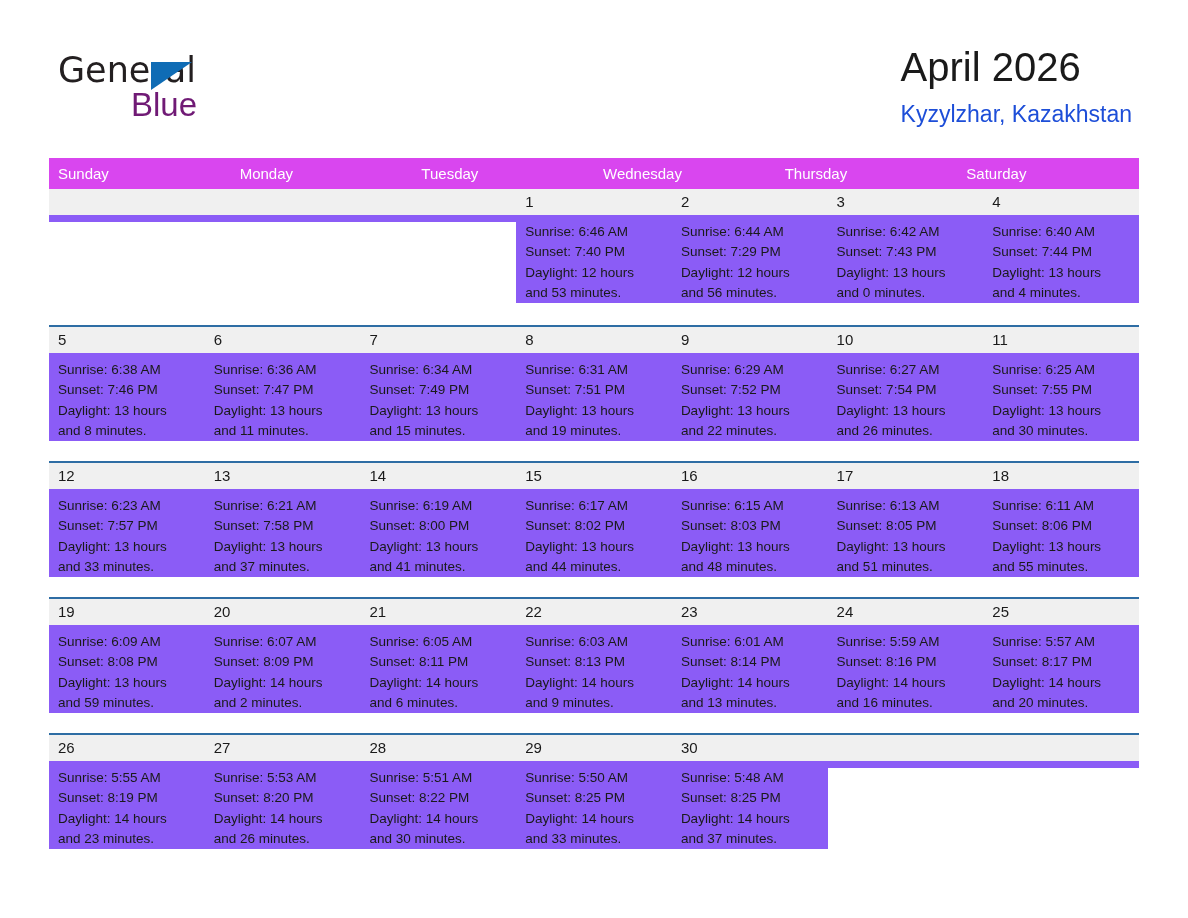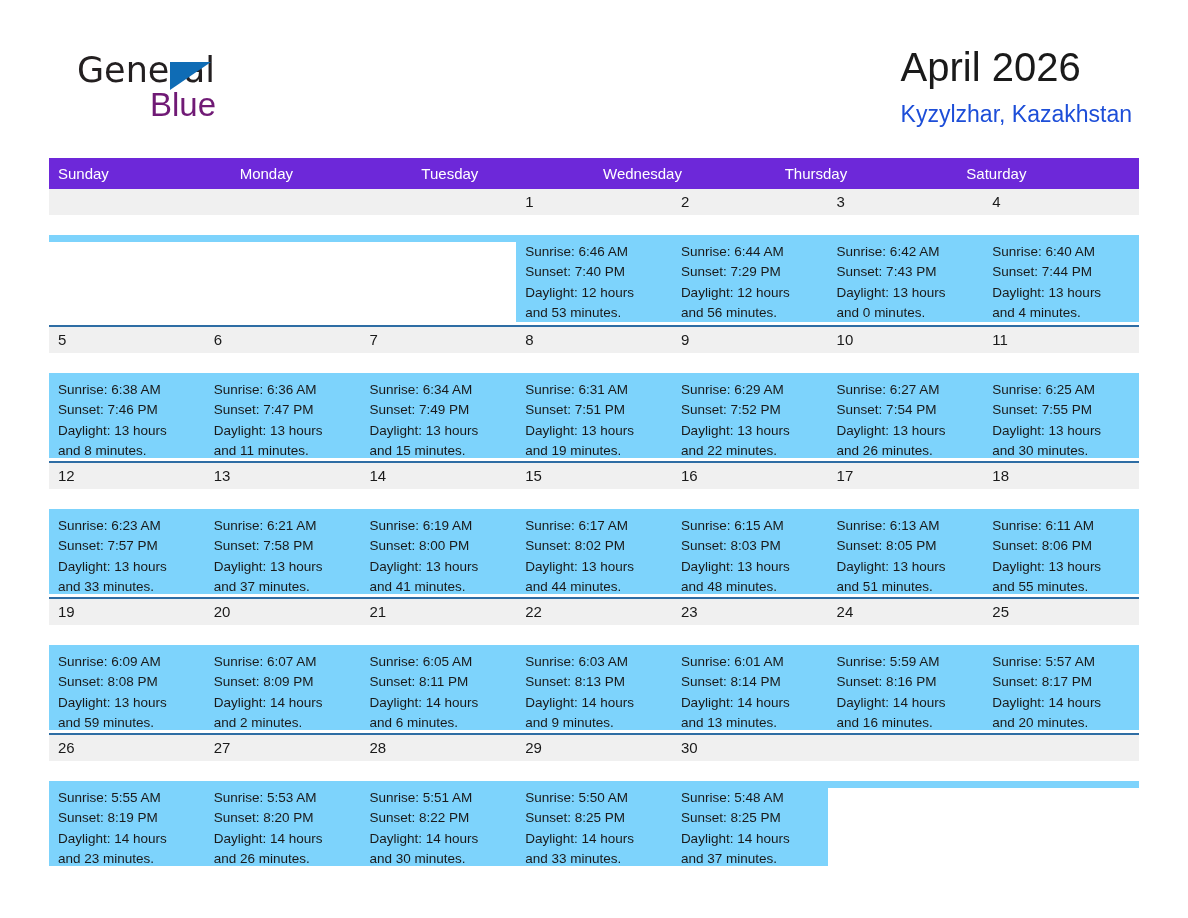--- a/index.html
+++ b/index.html
@@ -18,21 +18,20 @@
     position: relative;
     width: 1188px;
     height: 918px;
     box-sizing: border-box;
   }
 
   
   .top {
     position: relative;
     height: 118px;
-    margin-left: 19px;
   }
 
   .logo {
     position: absolute;
     left: 58px;
     top: 50px;
     width: 300px;
     height: 80px;
   }
   .logo-general {
@@ -90,21 +89,21 @@
   
   .calendar {
     position: absolute;
     left: 49px;
     top: 158px;
     width: 1090px;
   }
 
   .weekday-row {
     display: flex;
-    background: #6d28d9;
+    background: #d946ef;
     height: 31px;
   }
   .weekday-cell {
     flex: 1 1 0;
     color: #ffffff;
     font-size: 15px;
     line-height: 31px;
     padding-left: 9px;
     box-sizing: border-box;
     white-space: nowrap;
@@ -142,22 +141,21 @@
   }
   .daynum {
     font-size: 15px;
     line-height: 26px;
     padding-left: 9px;
     color: #1a1a1a;
     display: block;
   }
   .day-body {
     padding: 7px 9px 0 9px;
-    background: #7dd3fc;
-    margin-top: 20px;
+    background: #8b5cf6;
   }
   .day-line {
     font-size: 13.5px;
     line-height: 20.3px;
     color: #1a1a1a;
     white-space: nowrap;
   }
 </style>
 </head>
 <body>

